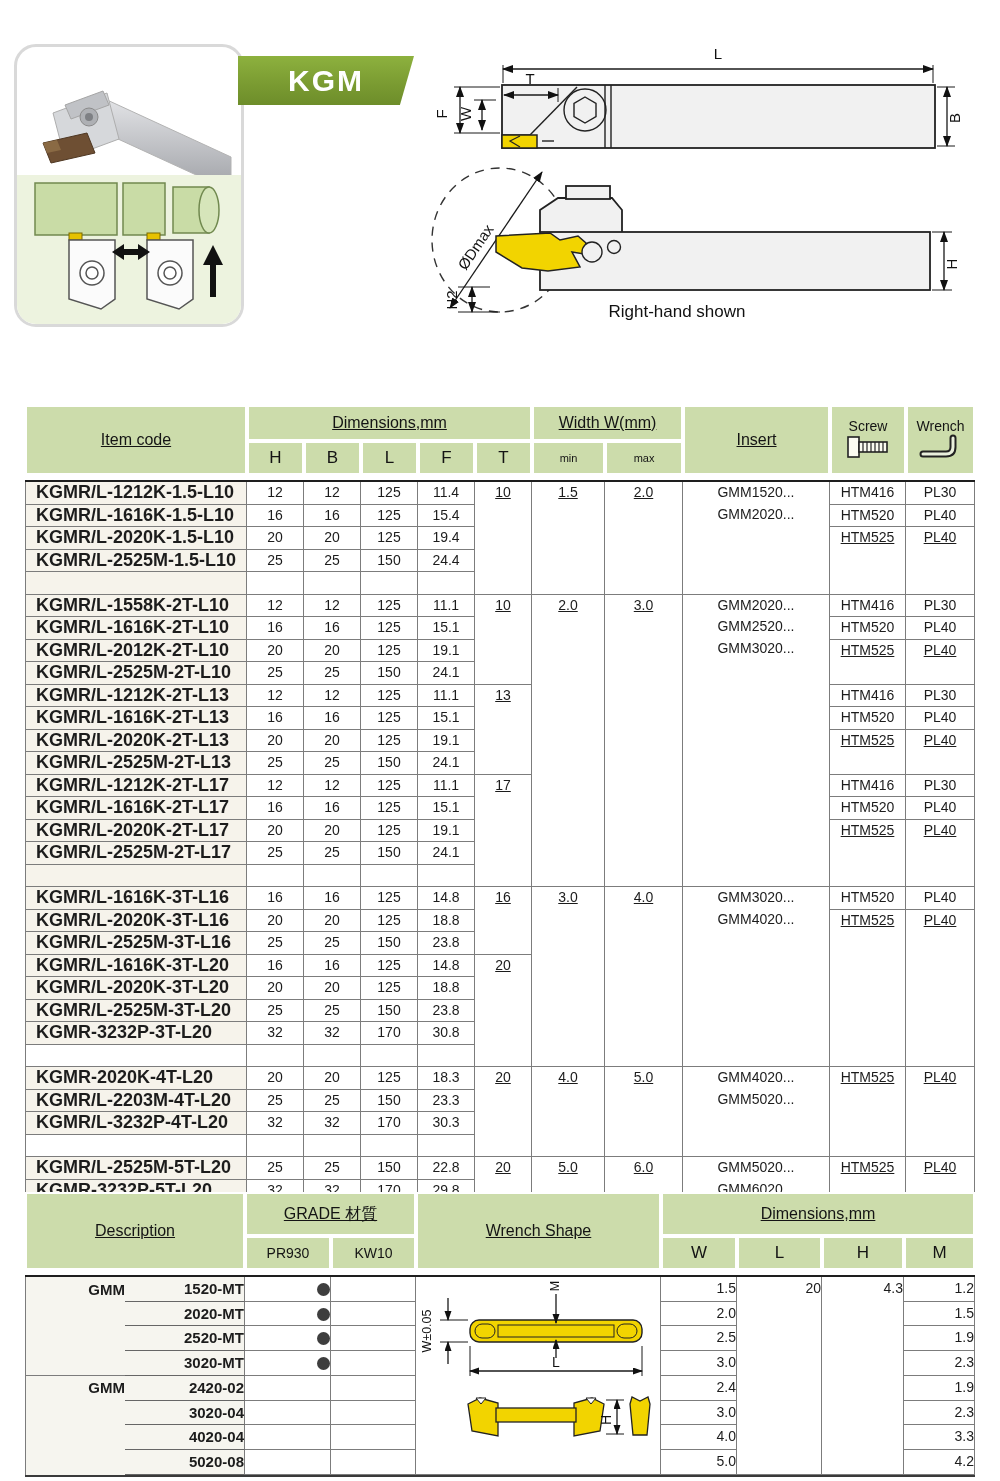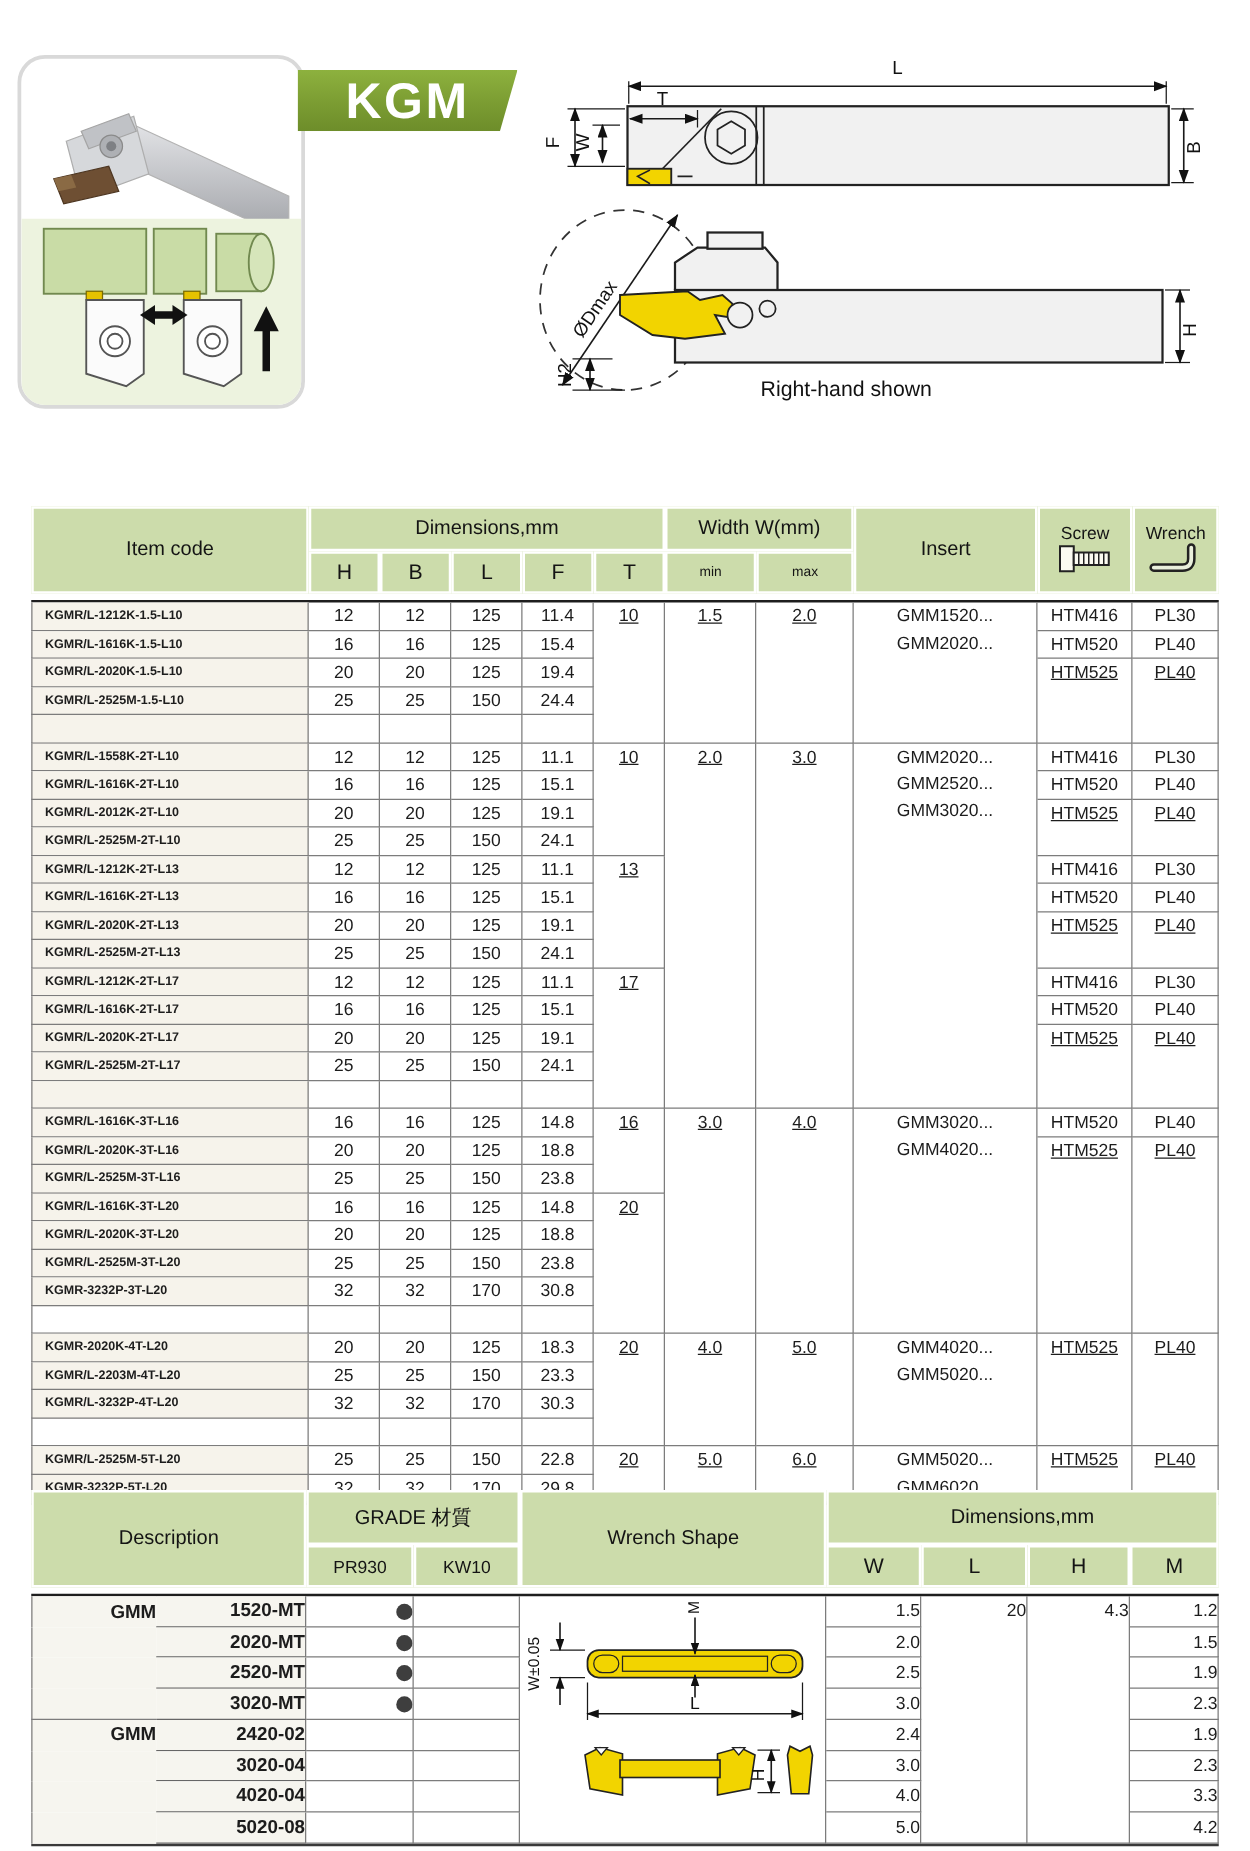--- a/index.html
+++ b/index.html
@@ -9,49 +9,49 @@
   
   .card{position:absolute;left:14px;top:44px;width:224px;height:277px;border:3px solid #d9d9d9;
         border-radius:22px;overflow:hidden;background:#fff;}
   .card svg{display:block;}
 
   
   .banner{position:absolute;left:238px;top:56px;width:176px;height:49px;
           background:linear-gradient(180deg,#8db13e 0%,#7b9c32 55%,#6d8d2a 100%);
           clip-path:polygon(0 0,100% 0,92% 100%,0 100%);
           display:flex;align-items:center;justify-content:center;}
-  .banner span{color:#fff;font-size:40px;font-weight:700;letter-spacing:2px;line-height:1;}
+  .banner span{color:#fff;font-size:30px;font-weight:700;letter-spacing:2px;line-height:1;}
 
   
   .drawing{position:absolute;left:430px;top:40px;width:570px;height:300px;}
   .dim{stroke:#1a1a1a;stroke-width:1.3;fill:none;}
   .ext{stroke:#1a1a1a;stroke-width:1;fill:none;}
   .body-line{fill:#f1f1f1;stroke:#222;stroke-width:1.8;}
   .thin{fill:none;stroke:#222;stroke-width:1.4;}
   .ins-y{fill:#f2d400;stroke:#222;stroke-width:1.5;}
   .dlab{font:15px "Liberation Sans",sans-serif;fill:#111;}
   .dcap{font:17px "Liberation Sans",sans-serif;fill:#111;}
 
   
   .tblwrap{position:absolute;left:25px;width:950px;}
   #main-tbl{top:405px;}
   #ins-tbl{top:1192px;}
   table{border-collapse:separate;border-spacing:0;width:950px;table-layout:fixed;}
   th{background:#ccdcab;border:2.5px solid #fff;font-weight:400;color:#141414;
      padding:0;text-align:center;}
-  .h-main{font-size:16px;}
+  .h-main{font-size:16px;text-decoration:underline;}
   .h-sub{font-size:17px;}
   .h-sub-sm{font-size:11px;}
   .h-ico{font-size:14px;}
   .bodytbl{margin-top:5px;border-top:2.5px solid #1e1e1e;border-bottom:2px solid #3a3a3a;}
   td{border-right:1px solid #7c7c7c;border-bottom:1px solid #7c7c7c;text-align:center;
      font-size:14px;padding:0;height:21.5px;line-height:21.5px;overflow:hidden;
      white-space:nowrap;color:#1c1c1c;}
   tr td:first-child{border-left:1px solid #7c7c7c;}
-  td.code{background:#f6f3eb;text-align:left;padding-left:10px;font-weight:700;font-size:10px;}
+  td.code{background:#f6f3eb;text-align:left;padding-left:10px;font-weight:700;font-size:18px;}
   td.top{vertical-align:top;text-decoration:underline;}
   td.ins{vertical-align:top;white-space:pre-line;}
 
   
   #ins-body td{height:23.7px;line-height:23.7px;text-align:right;}
   td.br{background:#f6f5ef;font-weight:700;font-size:15px;border-right:none;border-bottom:none;}
   td.ge{border-bottom:1px solid #7c7c7c;}
   td.md{background:#f6f5ef;font-weight:700;font-size:15px;border-bottom:1px solid #666;}
   td.top2{vertical-align:top;}
   td.dot::after{content:"";display:inline-block;width:13px;height:13px;border-radius:50%;

